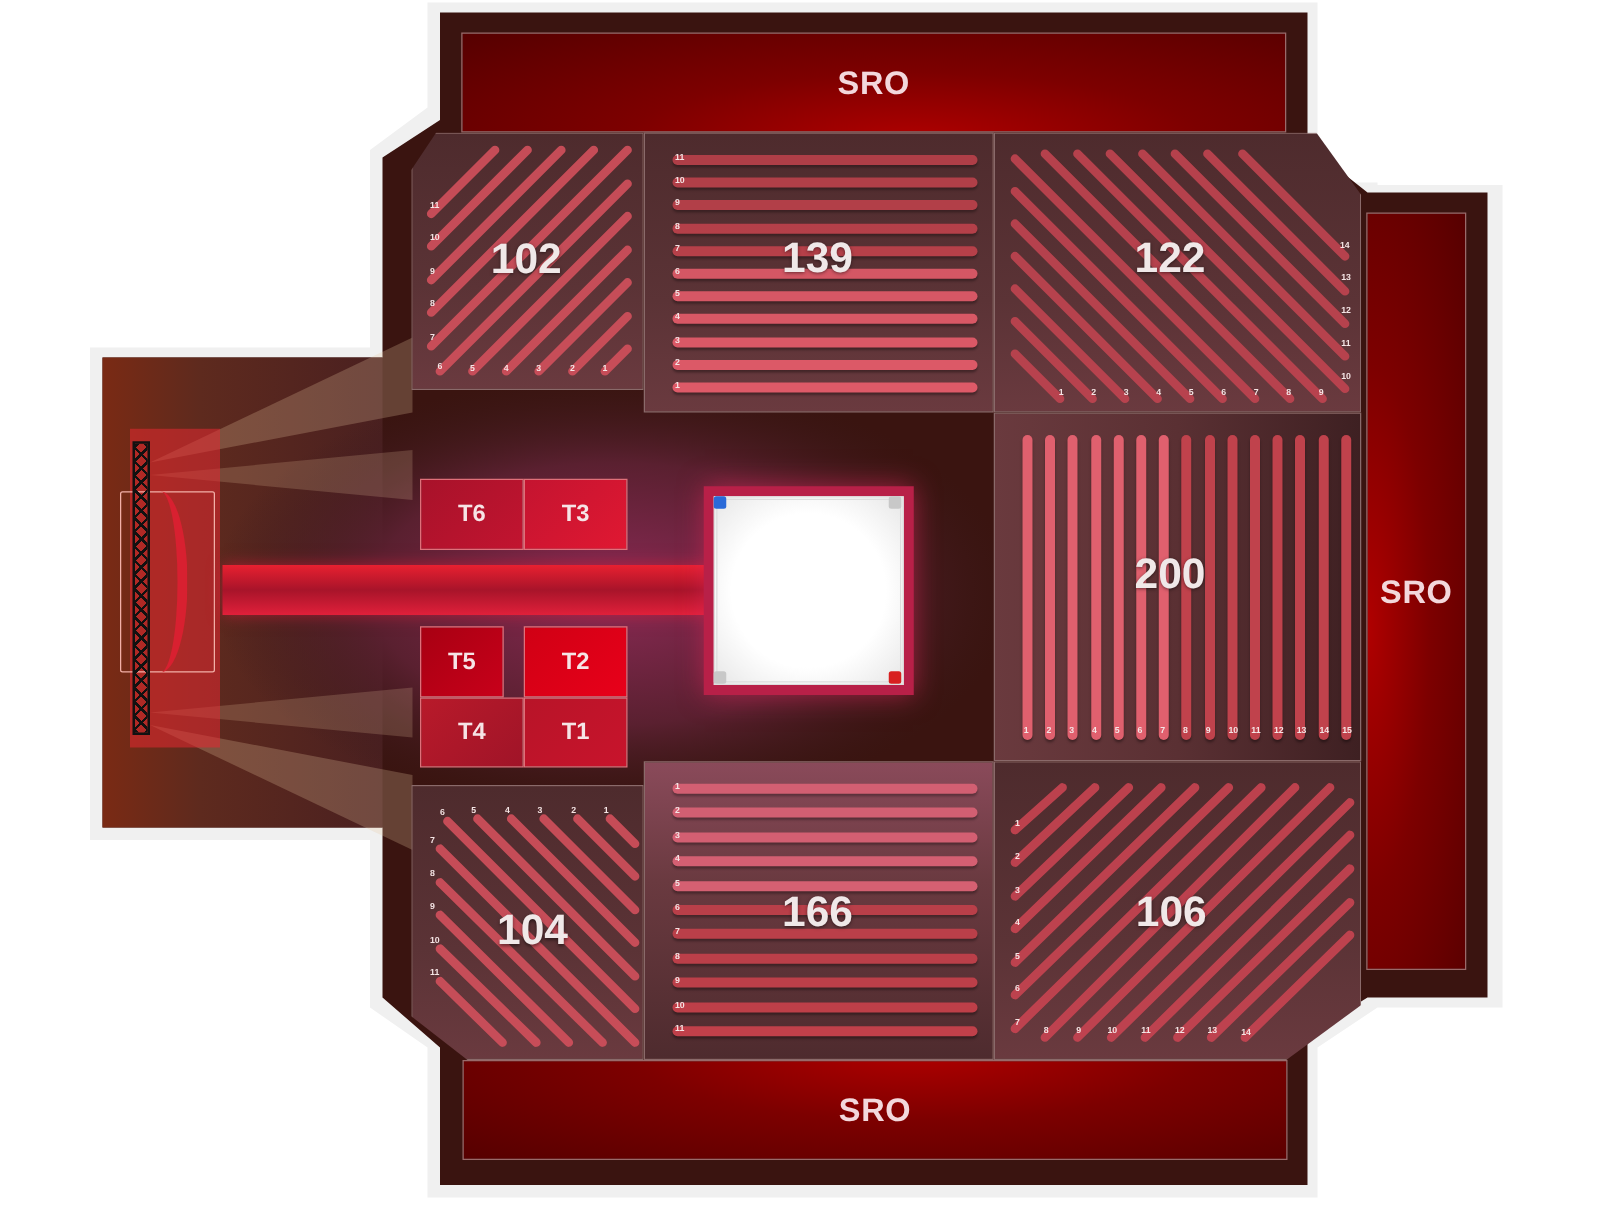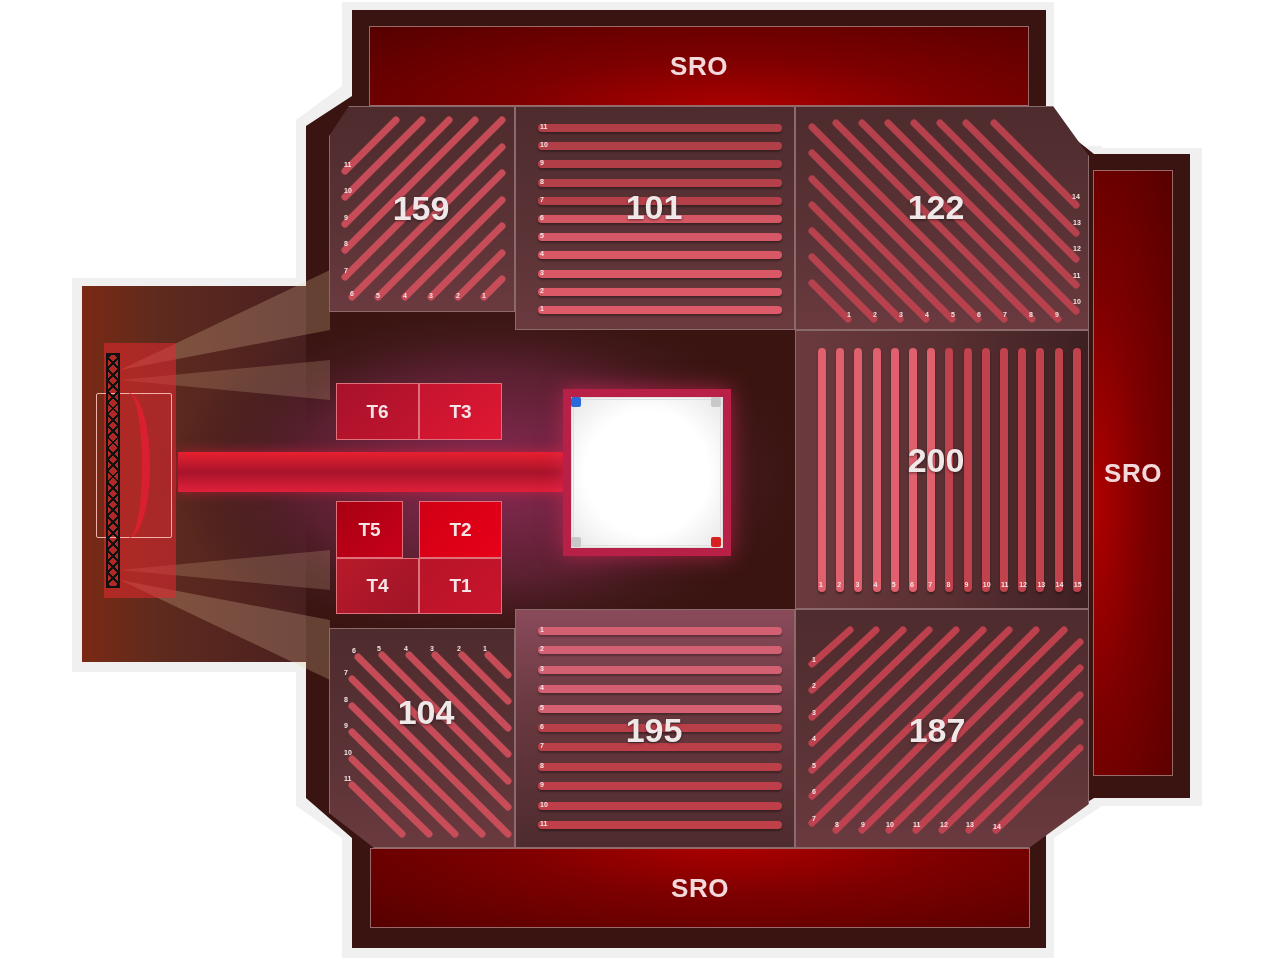--- a/index.html
+++ b/index.html
@@ -77,21 +77,21 @@
     <span class="row-label" style="left:14px;top:80px">10</span>
     <span class="row-label" style="left:14px;top:107px">9</span>
     <span class="row-label" style="left:14px;top:133px">8</span>
     <span class="row-label" style="left:14px;top:160px">7</span>
     <span class="row-label" style="left:20px;top:183px">6</span>
     <span class="row-label" style="left:46px;top:185px">5</span>
     <span class="row-label" style="left:73px;top:185px">4</span>
     <span class="row-label" style="left:99px;top:185px">3</span>
     <span class="row-label" style="left:126px;top:185px">2</span>
     <span class="row-label" style="left:152px;top:185px">1</span>
-    <span class="sec-label" style="left:91px;top:101px">159</span>
+    <span class="sec-label" style="left:91px;top:101px">102</span>
   </div>
 
   <div class="section" style="left:515px;top:106px;width:280px;height:224px;">
     <div id="rows101">
         <div class="bar" style="left: 22px; width: 244px; height: 8px; top: 17px; background: rgb(192, 66, 76); opacity: 0.85;"></div>
         <span class="row-label" style="left: 24px; top: 16px;">11</span>
         <div class="bar" style="left: 22px; width: 244px; height: 8px; top: 35.2px; background: rgb(192, 66, 76); opacity: 0.865;"></div>
         <span class="row-label" style="left: 24px; top: 34.2px;">10</span>
         <div class="bar" style="left: 22px; width: 244px; height: 8px; top: 53.4px; background: rgb(192, 66, 76); opacity: 0.88;"></div>
         <span class="row-label" style="left: 24px; top: 52.4px;">9</span>
@@ -105,21 +105,21 @@
         <span class="row-label" style="left: 24px; top: 125.2px;">5</span>
         <div class="bar" style="left: 22px; width: 244px; height: 8px; top: 144.4px; background: rgb(222, 90, 104); opacity: 0.955;"></div>
         <span class="row-label" style="left: 24px; top: 143.4px;">4</span>
         <div class="bar" style="left: 22px; width: 244px; height: 8px; top: 162.6px; background: rgb(222, 90, 104); opacity: 0.97;"></div>
         <span class="row-label" style="left: 24px; top: 161.6px;">3</span>
         <div class="bar" style="left: 22px; width: 244px; height: 8px; top: 180.8px; background: rgb(222, 90, 104); opacity: 0.985;"></div>
         <span class="row-label" style="left: 24px; top: 179.8px;">2</span>
         <div class="bar" style="left: 22px; width: 244px; height: 8px; top: 199px; background: rgb(222, 90, 104); opacity: 1;"></div>
         <span class="row-label" style="left: 24px; top: 198px;">1</span>
       </div>
-    <span class="sec-label" style="left:138px;top:100px">101</span>
+    <span class="sec-label" style="left:138px;top:100px">139</span>
   </div>
 
   <div class="section" style="left:795px;top:106px;width:294px;height:224px;clip-path:polygon(0 0,calc(100% - 36px) 0,100% 50px,100% 100%,0 100%);">
     <svg class="abs" style="left:0;top:0" width="294" height="224">
       <g stroke="#c04450" stroke-width="7" stroke-linecap="round" opacity="0.9">
         <line x1="16" y1="176" x2="52" y2="212"></line>
         <line x1="16" y1="150" x2="78" y2="212"></line>
         <line x1="16" y1="124" x2="104" y2="212"></line>
         <line x1="16" y1="98" x2="130" y2="212"></line>
         <line x1="16" y1="72" x2="156" y2="212"></line>
@@ -207,21 +207,21 @@
     <span class="row-label" style="left:47px;top:16px">5</span>
     <span class="row-label" style="left:74px;top:16px">4</span>
     <span class="row-label" style="left:100px;top:16px">3</span>
     <span class="row-label" style="left:127px;top:16px">2</span>
     <span class="row-label" style="left:153px;top:16px">1</span>
     <span class="row-label" style="left:14px;top:40px">7</span>
     <span class="row-label" style="left:14px;top:67px">8</span>
     <span class="row-label" style="left:14px;top:93px">9</span>
     <span class="row-label" style="left:14px;top:120px">10</span>
     <span class="row-label" style="left:14px;top:146px">11</span>
-    <span class="sec-label" style="left:96px;top:83px">104</span>
+    <span class="sec-label" style="left:96px;top:116px">104</span>
   </div>
 
   <div class="section" style="left:515px;top:609px;width:280px;height:239px;background:linear-gradient(180deg,#8a4a5a 0%,#6a3a40 40%,#4e2b2e 100%);">
     <div id="rows105">
         <div class="bar" style="left: 22px; width: 244px; height: 8px; top: 17px; background: rgb(224, 100, 120); opacity: 0.85;"></div>
         <span class="row-label" style="left: 24px; top: 16px;">1</span>
         <div class="bar" style="left: 22px; width: 244px; height: 8px; top: 36.4px; background: rgb(224, 100, 120); opacity: 0.865;"></div>
         <span class="row-label" style="left: 24px; top: 35.4px;">2</span>
         <div class="bar" style="left: 22px; width: 244px; height: 8px; top: 55.8px; background: rgb(224, 100, 120); opacity: 0.88;"></div>
         <span class="row-label" style="left: 24px; top: 54.8px;">3</span>
@@ -235,21 +235,21 @@
         <span class="row-label" style="left: 24px; top: 132.4px;">7</span>
         <div class="bar" style="left: 22px; width: 244px; height: 8px; top: 152.8px; background: rgb(192, 64, 74); opacity: 0.955;"></div>
         <span class="row-label" style="left: 24px; top: 151.8px;">8</span>
         <div class="bar" style="left: 22px; width: 244px; height: 8px; top: 172.2px; background: rgb(192, 64, 74); opacity: 0.97;"></div>
         <span class="row-label" style="left: 24px; top: 171.2px;">9</span>
         <div class="bar" style="left: 22px; width: 244px; height: 8px; top: 191.6px; background: rgb(192, 64, 74); opacity: 0.985;"></div>
         <span class="row-label" style="left: 24px; top: 190.6px;">10</span>
         <div class="bar" style="left: 22px; width: 244px; height: 8px; top: 211px; background: rgb(192, 64, 74); opacity: 1;"></div>
         <span class="row-label" style="left: 24px; top: 210px;">11</span>
       </div>
-    <span class="sec-label" style="left:138px;top:120px">195</span>
+    <span class="sec-label" style="left:138px;top:120px">166</span>
   </div>
 
   <div class="section" style="left:795px;top:609px;width:294px;height:239px;clip-path:polygon(0 0,100% 0,100% 195px,calc(100% - 60px) 100%,0 100%);">
     <svg class="abs" style="left:0;top:0" width="294" height="239">
       <g stroke="#c84452" stroke-width="7" stroke-linecap="round" opacity="0.9">
         <line x1="16" y1="54" x2="54" y2="20"></line>
         <line x1="16" y1="80" x2="80" y2="20"></line>
         <line x1="16" y1="107" x2="107" y2="20"></line>
         <line x1="16" y1="133" x2="133" y2="20"></line>
         <line x1="16" y1="160" x2="160" y2="20"></line>
@@ -271,21 +271,21 @@
     <span class="row-label" style="left:16px;top:152px">5</span>
     <span class="row-label" style="left:16px;top:178px">6</span>
     <span class="row-label" style="left:16px;top:205px">7</span>
     <span class="row-label" style="left:39px;top:211px">8</span>
     <span class="row-label" style="left:65px;top:211px">9</span>
     <span class="row-label" style="left:90px;top:211px">10</span>
     <span class="row-label" style="left:117px;top:211px">11</span>
     <span class="row-label" style="left:144px;top:211px">12</span>
     <span class="row-label" style="left:170px;top:211px">13</span>
     <span class="row-label" style="left:197px;top:213px">14</span>
-    <span class="sec-label" style="left:141px;top:120px">187</span>
+    <span class="sec-label" style="left:141px;top:120px">106</span>
   </div>
 
   <div class="abs" style="left:94px;top:343px;width:84px;height:255px;">
     <div class="abs" style="left:10px;top:0;width:72px;height:255px;background:rgba(230,40,50,0.55);"></div>
     <div class="abs" style="left:2px;top:50px;width:76px;height:145px;border:1px solid #f2b0a8;box-sizing:border-box;border-radius:2px;"></div>
     <div class="abs" style="left:20px;top:50px;width:36px;height:145px;border-right:8px solid #d82030;border-radius:0 60% 60% 0/0 50% 50% 0;box-sizing:border-box;"></div>
     <div class="abs" style="left:12px;top:10px;width:14px;height:235px;background:repeating-linear-gradient(45deg,#111 0 2px,transparent 2px 8px),repeating-linear-gradient(-45deg,#111 0 2px,transparent 2px 8px);border:2px solid #111;box-sizing:border-box;"></div>
   </div>
 
   <div class="abs" style="left:178px;top:452px;width:390px;height:40px;background:linear-gradient(180deg,#e82030 0%,#a8142a 50%,#e0203a 100%);box-shadow:0 0 12px rgba(220,30,60,0.6);"></div>

